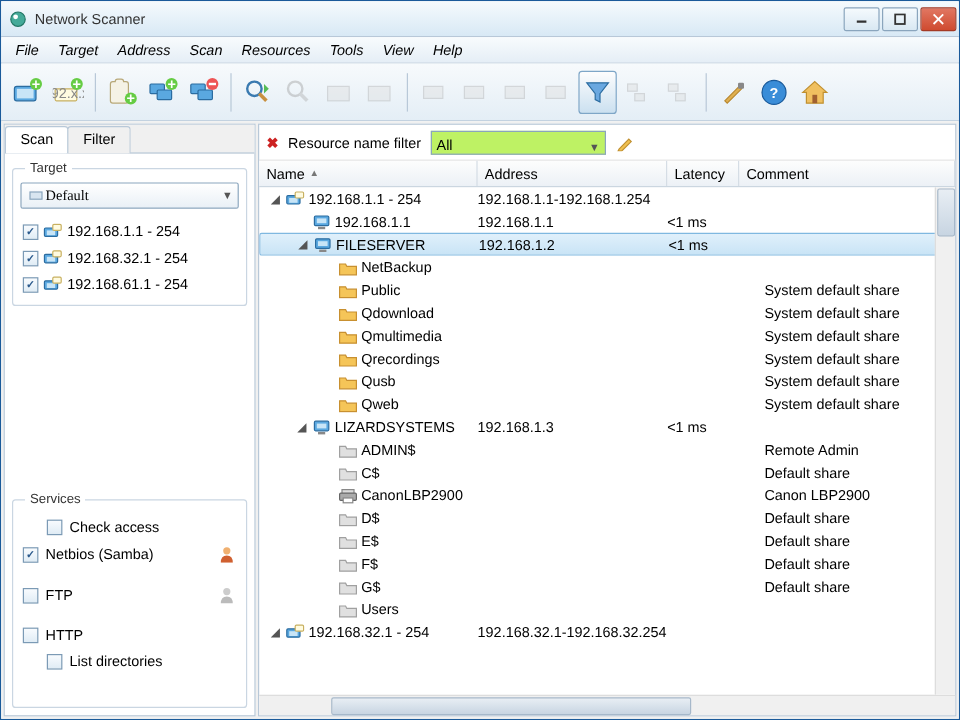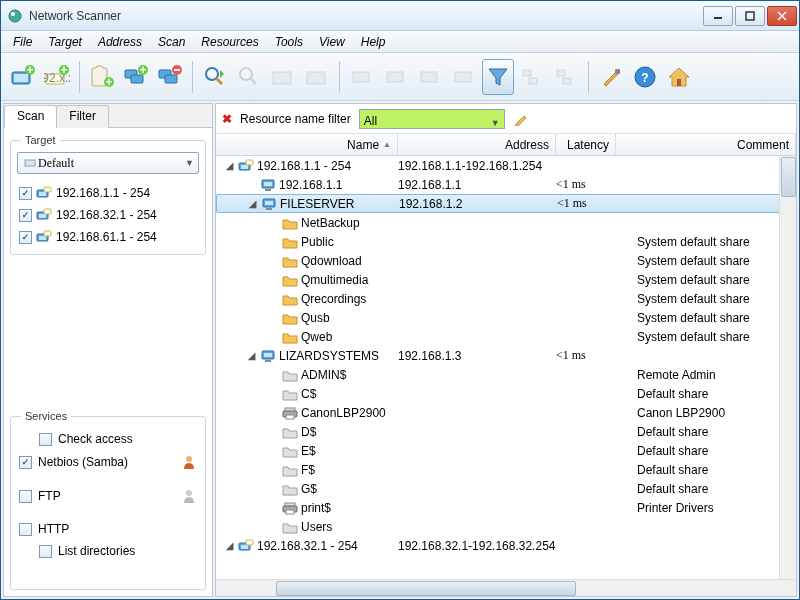--- a/index.html
+++ b/index.html
@@ -35,35 +35,35 @@
 .chk { width: 13px; height: 13px; border: 1px solid #7b9ab5; background: linear-gradient(#f8fbfe,#e0ecf5); cursor: pointer; display: flex; align-items: center; justify-content: center; font-size: 9px; color: #2b5a8c; }
 .chk.checked::after { content: "✓"; font-weight: bold; }
 .services-box { flex: 1; overflow: auto; }
 .svc-row { display: flex; align-items: center; padding: 4px 2px; gap: 6px; }
 .svc-sub { margin-left: 20px; }
 .filter-bar { height: 30px; border-bottom: 1px solid #e0e0e0; display: flex; align-items: center; padding: 0 6px; gap: 8px; }
 .red-x { color: #c22; font-weight: bold; cursor: pointer; }
 .filter-combo { width: 146px; height: 20px; border: 1px solid #8aa5bd; background: #bef264; display: flex; align-items: flex-end; padding: 0 4px; cursor: pointer; }
 .edit-icon { width: 16px; height: 16px; cursor: pointer; }
 .grid-header { height: 22px; background: linear-gradient(#fdfdfd,#ecf1f6); border-bottom: 1px solid #cbd6e0; display: flex; }
-.gh-cell { border-right: 1px solid #d5dde5; padding: 3px 6px; cursor: pointer; display: flex; align-items: center; gap: 4px; justify-content: flex-end; }
+.gh-cell { border-right: 1px solid #d5dde5; padding: 3px 6px; cursor: pointer; display: flex; align-items: center; gap: 4px; }
 .gh-name { width: 182px; }
 .gh-addr { width: 158px; }
 .gh-lat { width: 60px; }
 .gh-com { flex: 1; }
 .tree { flex: 1; overflow: auto; position: relative; }
 .tree-scroll { position: absolute; right: 0; top: 0; width: 17px; height: 100%; background: #f0f0f0; border-left: 1px solid #ddd; }
 .tree-scroll-thumb { width: 15px; height: 40px; background: linear-gradient(#e8eef4,#c8d5e2); border: 1px solid #a6b8ca; border-radius: 2px; margin: 1px auto; }
 .hscroll { height: 17px; background: #f0f0f0; border-top: 1px solid #ddd; display: flex; align-items: center; }
 .hscroll-thumb { height: 15px; width: 300px; background: linear-gradient(#e8eef4,#c8d5e2); border: 1px solid #a6b8ca; border-radius: 2px; margin-left: 60px; }
 .row { display: flex; align-items: center; height: 19px; padding-right: 17px; }
 .row.selected { background: linear-gradient(#e0f0fb,#c9e4f6); border: 1px solid #7fb8e0; border-radius: 2px; }
 .cell-name { width: 182px; display: flex; align-items: center; gap: 3px; }
 .cell-addr { width: 158px; }
-.cell-lat { width: 60px; font-family: Liberation Serif, serif; }
+.cell-lat { width: 60px; }
 .cell-com { flex: 1; margin-left: 21px; }
 .indent1 { padding-left: 8px; }
 .indent2 { padding-left: 30px; }
 .indent3 { padding-left: 52px; align-items: center; }
 .expander { width: 11px; height: 11px; display: inline-flex; align-items: center; justify-content: center; font-size: 10px; cursor: pointer; color: #555; }
 .icn { width: 16px; height: 16px; display: inline-flex; align-items: center; justify-content: center; flex-shrink: 0; }
 svg { display: block; }
 .sort-asc { font-size: 8px; color: #777; }
 </style>
 </head>
@@ -613,36 +613,20 @@
               </div>
               <div class="cell-addr"></div>
               <div class="cell-lat"></div>
               <div class="cell-com">Default share</div>
             </div>
             <div class="row">
               <div class="cell-name indent3">
                 <span class="expander"></span>
                 <span class="icn">
                   <svg width="16" height="14">
-                    <rect x="3" y="2" width="10" height="4" fill="#ddd" stroke="#888"></rect>
-                    <rect x="1" y="5" width="14" height="6" rx="1" fill="#aaa" stroke="#666"></rect>
-                    <rect x="4" y="9" width="8" height="4" fill="#fff" stroke="#888"></rect>
-                  </svg>
-                </span>
-                <span>print$</span>
-              </div>
-              <div class="cell-addr"></div>
-              <div class="cell-lat"></div>
-              <div class="cell-com">Printer Drivers</div>
-            </div>
-            <div class="row">
-              <div class="cell-name indent3">
-                <span class="expander"></span>
-                <span class="icn">
-                  <svg width="16" height="14">
                     <path d="M1 4 L6 4 L7 6 L15 6 L15 13 L1 13 Z" fill="#e0e0e0" stroke="#a0a0a0"></path>
                   </svg>
                 </span>
                 <span>Users</span>
               </div>
               <div class="cell-addr"></div>
               <div class="cell-lat"></div>
               <div class="cell-com"></div>
             </div>
             <div class="row">

